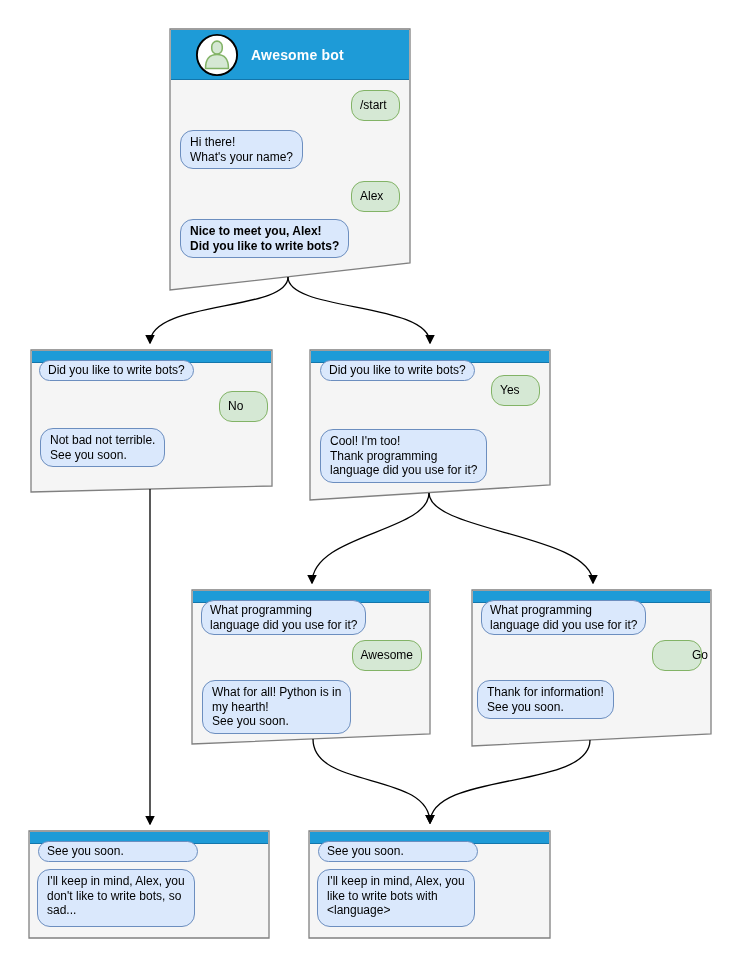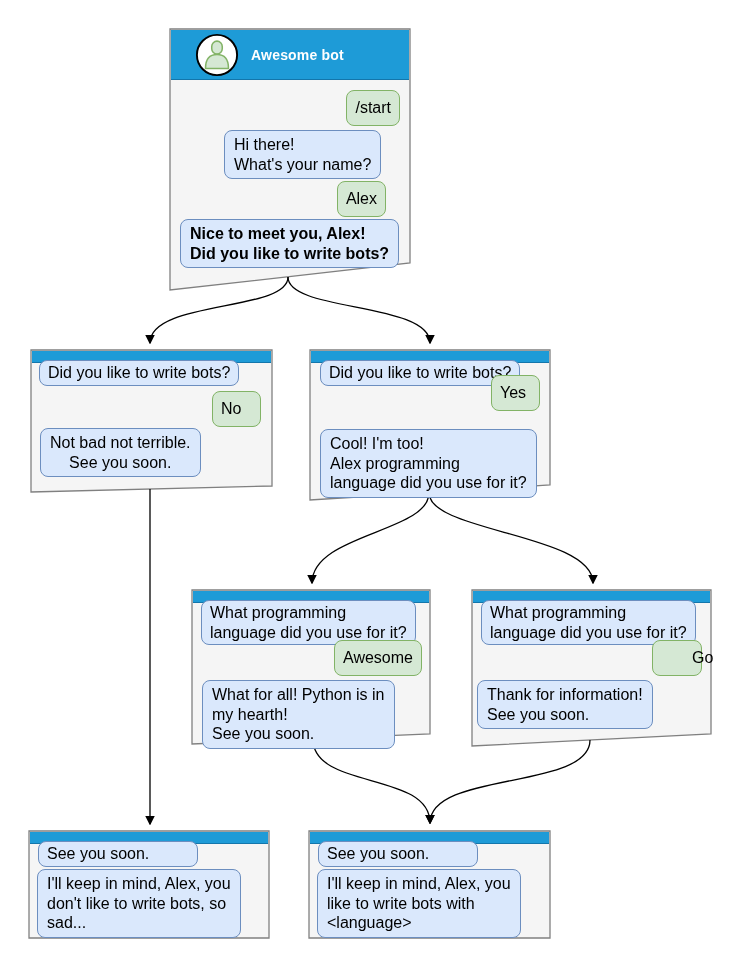--- a/index.html
+++ b/index.html
@@ -14,22 +14,22 @@
     position:absolute; left:1px; top:1px; height:12px; right:1px;
     background:#1e9bd7; box-shadow: inset 0 -1px 0 #1376ab;
   }
   .main-header {
     position:absolute; left:1px; top:1px; right:1px; height:50px;
     background:#1e9bd7; box-shadow: inset 0 -1px 0 #1376ab;
     display:flex; align-items:center; gap:12px; padding-left:24px; box-sizing:border-box;
   }
   .main-title { color:#ffffff; font-size:14px; font-weight:bold; letter-spacing:.2px; }
   .bubble {
-    position:absolute; font-size:16px; line-height:1.22; white-space:pre-line;
-    border-radius:8px; box-sizing:border-box; z-index:2;
+    position:absolute; font-size:12px; line-height:1.22; white-space:pre-line;
+    border-radius:13px; box-sizing:border-box; z-index:2;
   }
   .bubble.bot  { background:#dae8fc; border:1px solid #6c8ebf; padding:4px 9px; }
   .bubble.user { background:#d5e8d4; border:1px solid #82b366; padding:7px 8px; min-width:49px; }
   .bubble.echo { padding:2px 8px; }
 </style>
 </head>
 <body>
 
 <div id="canvas">
 
@@ -62,41 +62,41 @@
       <svg width="44" height="44" viewBox="0 0 46 46">
         <circle cx="23" cy="23" r="21" fill="#ffffff" stroke="#000000" stroke-width="2"></circle>
         <g>
           <rect x="17.5" y="8.5" width="11" height="13.5" rx="5.5" fill="#d5e8d4" stroke="#82b366" stroke-width="1.6"></rect>
           <path d="M11,37 c0,-10.5 5,-14.5 12,-14.5 c7,0 12,4 12,14.5 z" fill="#d5e8d4" stroke="#82b366" stroke-width="1.6"></path>
         </g>
       </svg>
       <span class="main-title">Awesome bot</span>
     </div>
     <div class="bubble user" style="right:10px; top:61px;">/start</div>
-    <div class="bubble bot" style="left:10px; top:101px;margin-left:44px;">Hi there!
+    <div class="bubble bot" style="left:10px; top:101px;">Hi there!
 What's your name?</div>
-    <div class="bubble user" style="right:24px; top:152px;">Alex</div>
+    <div class="bubble user" style="right:10px; top:152px;">Alex</div>
     <div class="bubble bot" style="left:10px; top:190px;font-weight:bold;">Nice to meet you, Alex!
 Did you like to write bots?</div>
   </div>
 
   <div class="window" style="left:31px; top:350px; width:241px; height:142px;">
     <div class="topbar"></div>
     <div class="bubble bot echo" style="left:8px; top:10px;">Did you like to write bots?</div>
-    <div class="bubble user" style="right:11px; top:41px; width:41px;">No</div>
-    <div class="bubble bot" style="left:9px; top:78px;text-align:center;">Not bad not terrible.
+    <div class="bubble user" style="right:4px; top:41px; width:41px;">No</div>
+    <div class="bubble bot" style="left:9px; top:78px;">Not bad not terrible.
 See you soon.</div>
   </div>
 
   <div class="window" style="left:310px; top:350px; width:240px; height:150px;">
     <div class="topbar"></div>
     <div class="bubble bot echo" style="left:10px; top:10px;">Did you like to write bots?</div>
     <div class="bubble user" style="right:10px; top:25px; width:42px;">Yes</div>
     <div class="bubble bot" style="left:10px; top:79px;">Cool! I'm too!
-Alex programming
+Thank programming
 language did you use for it?</div>
   </div>
 
   <div class="window" style="left:192px; top:590px; width:238px; height:154px;">
     <div class="topbar"></div>
     <div class="bubble bot echo" style="left:9px; top:10px;">What programming
 language did you use for it?</div>
     <div class="bubble user" style="right:8px; top:50px;">Awesome</div>
     <div class="bubble bot" style="left:10px; top:90px;">What for all! Python is in
 my hearth!

